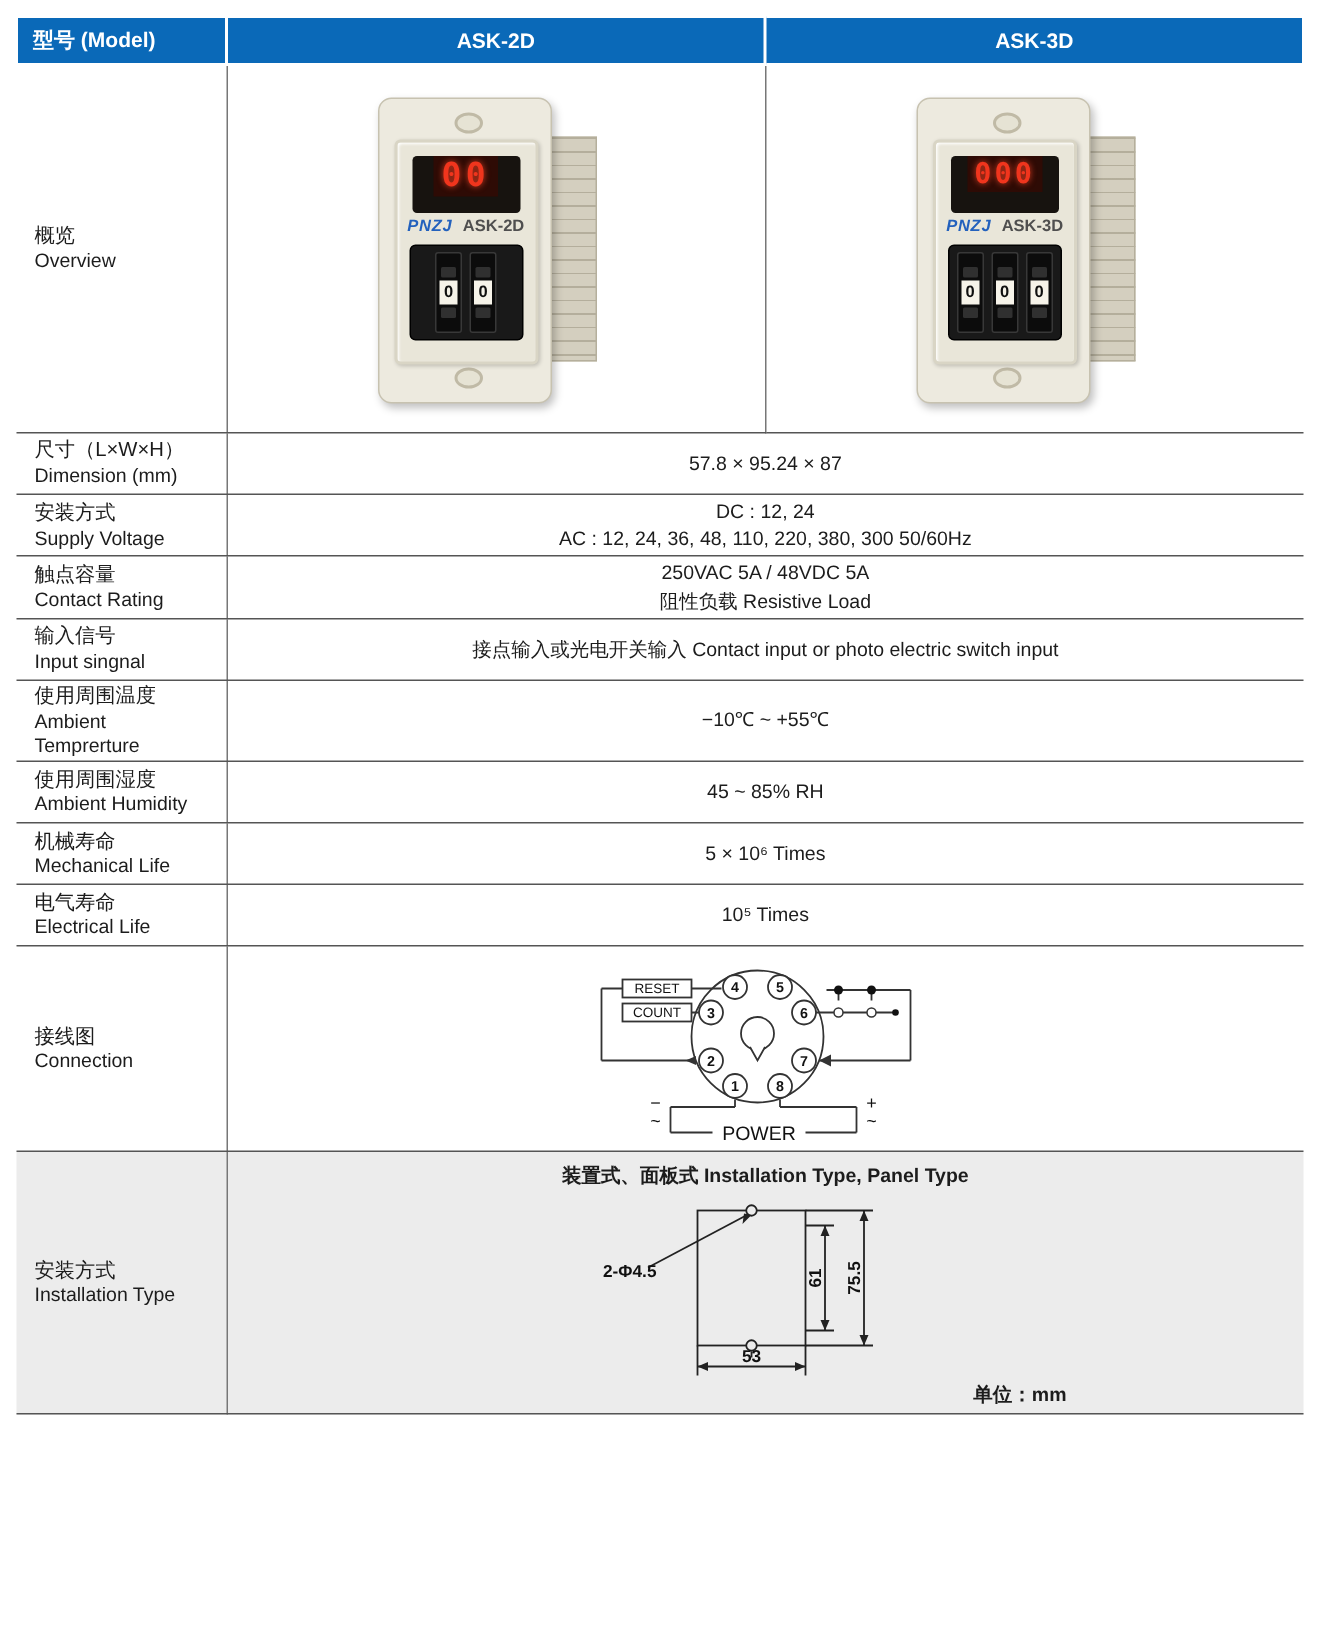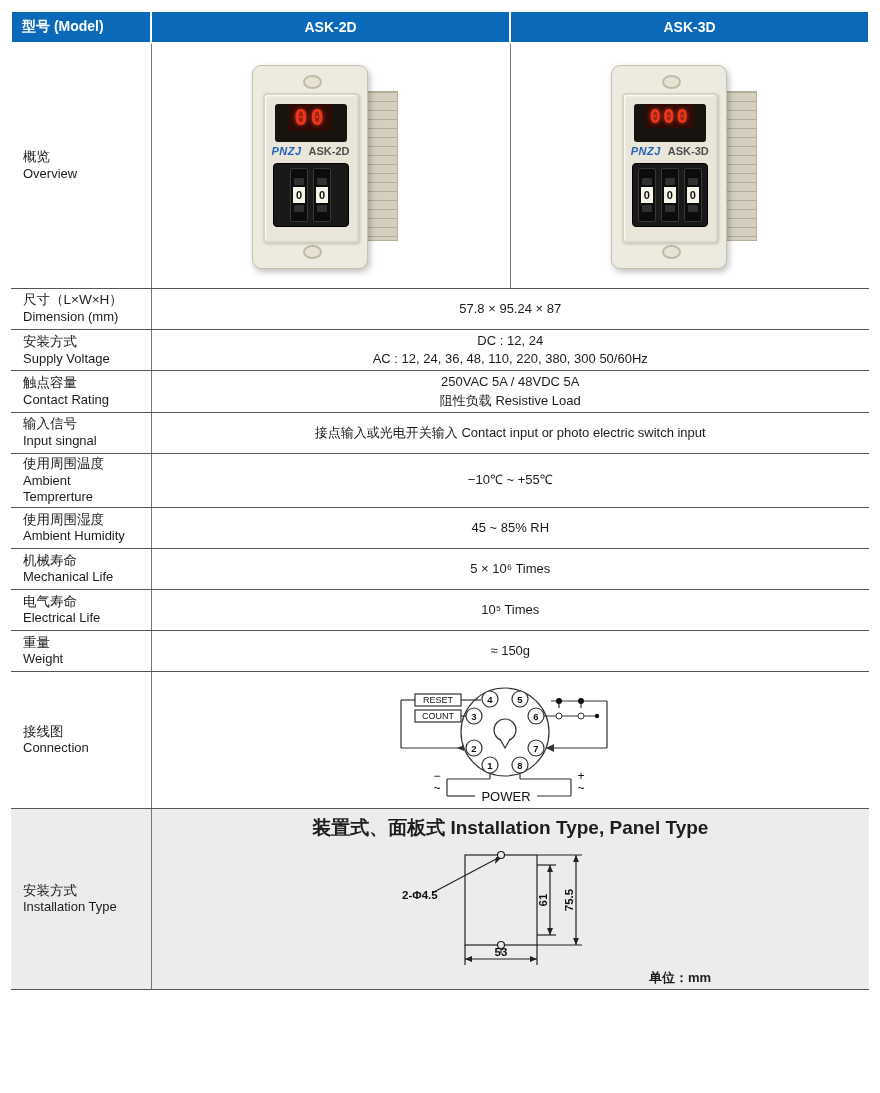--- a/index.html
+++ b/index.html
@@ -34,21 +34,21 @@
   .digits.three{font-size:19px;letter-spacing:2px;}
   .brand-row{display:flex;justify-content:space-between;align-items:center;padding:0 7px;margin-top:2px;}
   .brand{color:#2361bd;font-weight:bold;font-style:italic;font-size:11px;letter-spacing:.5px;}
   .model-tag{color:#4f4f4f;font-weight:bold;font-size:11px;}
   .wheels{margin:6px auto 0;width:74px;height:62px;background:#191919;border-radius:4px;border:1px solid #000;display:flex;align-items:center;justify-content:center;gap:5px;}
   .wheel{width:16px;height:52px;background:#0c0c0c;border:1px solid #383838;display:flex;flex-direction:column;align-items:center;justify-content:center;border-radius:2px;}
   .wheel .tab{width:10px;height:7px;background:#303030;border-radius:1px;margin:2px 0;}
   .wheel .win{width:12px;height:16px;background:#f6f3e9;color:#101010;font-size:11px;font-weight:bold;display:flex;align-items:center;justify-content:center;}
   
   .diagram-wrap{display:flex;justify-content:center;align-items:center;}
-  .inst-title{text-align:center;font-weight:bold;font-size:19px;margin:4px 0 0;}
+  .inst-title{text-align:center;font-weight:bold;font-size:13px;margin:4px 0 0;}
   .inst-bottom{display:flex;justify-content:flex-end;padding-right:150px;font-weight:bold;font-size:13px;}
   svg text{font-family:"Liberation Sans",sans-serif;}
 </style>
 </head>
 <body>
 
 <table class="spec-table">
   <colgroup>
       <col class="c-label">
       <col class="c-a">
@@ -212,29 +212,20 @@
   <tr class="r-std">
     <td class="lbl">
       <div class="zh">电气寿命</div>
       <div class="en">Electrical Life</div>
     </td>
     <td class="val" colspan="2">
       <div class="line">10⁵ Times</div>
     </td>
   </tr>
 
-  <tr class="r-std">
-    <td class="lbl">
-      <div class="zh">重量</div>
-      <div class="en">Weight</div>
-    </td>
-    <td class="val" colspan="2">
-      <div class="line">≈ 150g</div>
-    </td>
-  </tr>
 
   <tr class="r-conn">
     <td class="lbl">
       <div class="zh">接线图</div>
       <div class="en">Connection</div>
     </td>
     <td class="val" colspan="2">
       <div class="diagram-wrap">
         <svg width="250" height="132" viewBox="0 0 250 132">
           <g stroke="#333" stroke-width="1.2" fill="none">

